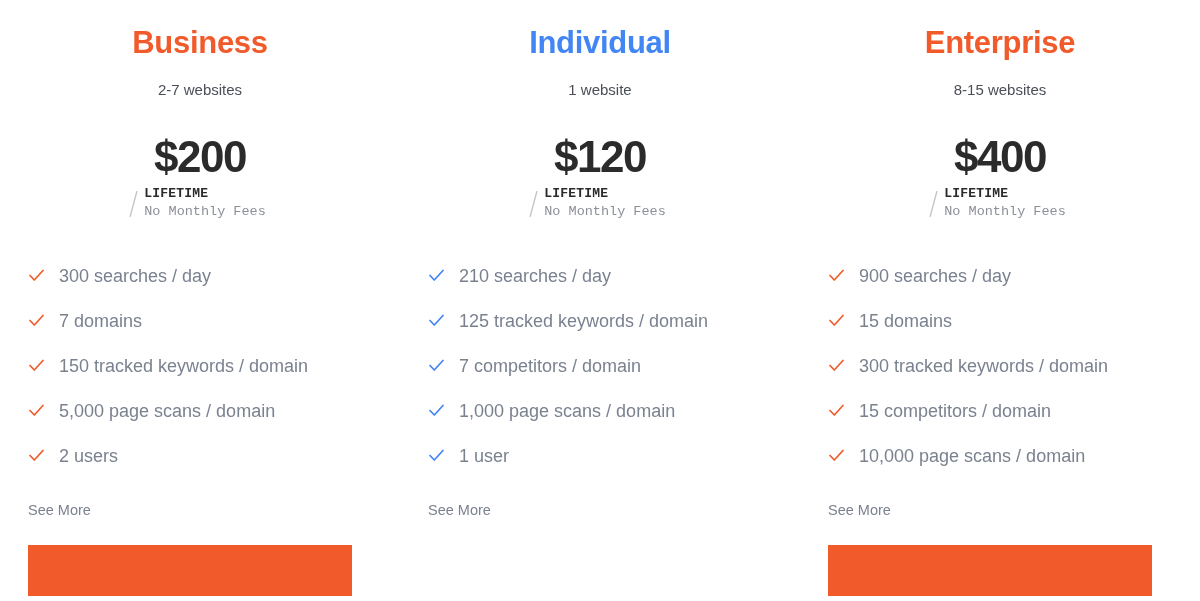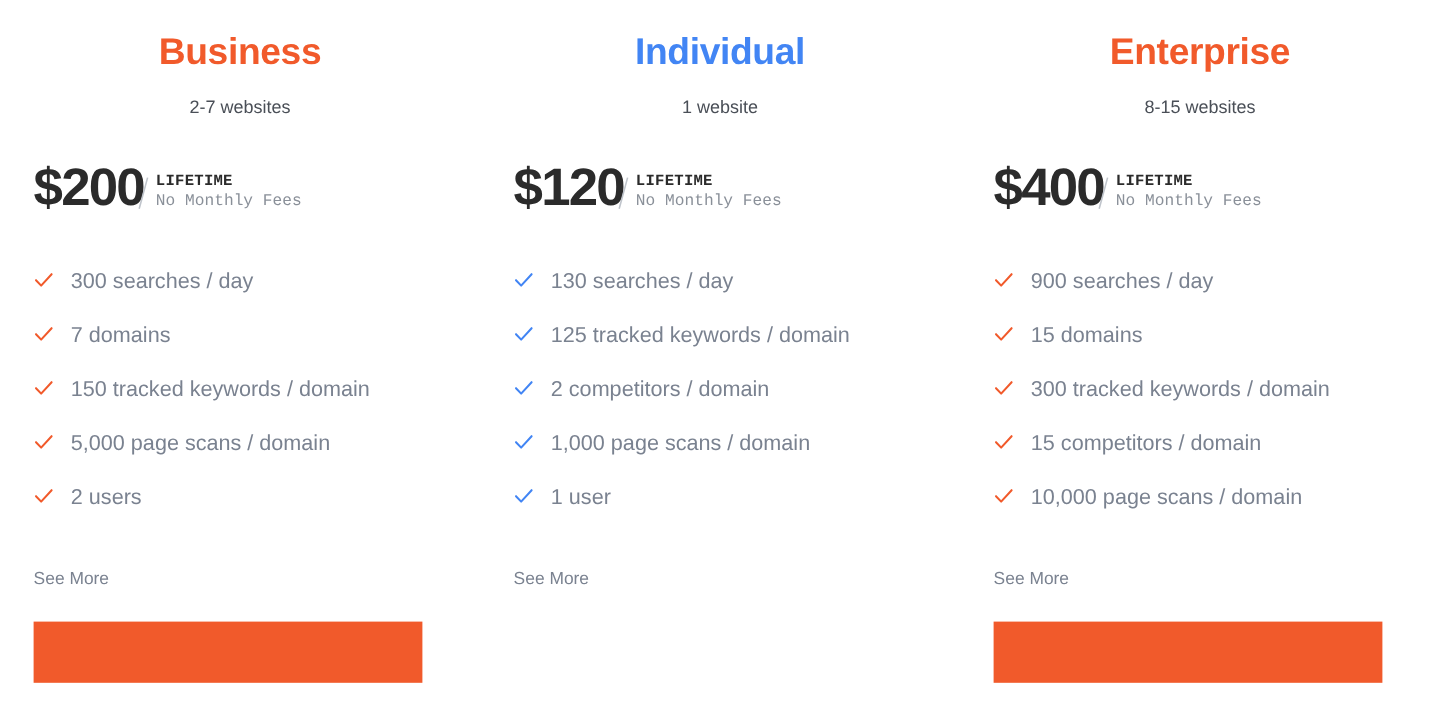--- a/index.html
+++ b/index.html
@@ -35,20 +35,21 @@
   .plan-sub {
     text-align:center;
     font-size:15px;
     color:#4a4f57;
     margin-top:24px;
     line-height:1;
   }
   .price-block {
     margin-top:38px;
     display:flex;
+    flex-direction:column;
     align-items:center;
   }
   .price {
     font-size:44px;
     font-weight:bold;
     color:#2b2b2b;
     letter-spacing:-1.5px;
     line-height:1;
   }
   .price-meta {
@@ -96,21 +97,21 @@
   .check svg { display:block; }
   .feature-label {
     font-size:18px;
     color:#7a8290;
     line-height:1;
     white-space:nowrap;
   }
   .see-more {
     font-size:14.5px;
     color:#7a8290;
-    margin-top:29px;
+    margin-top:14px;
     line-height:1;
     display:inline-block;
     cursor:pointer;
   }
   .cta {
     display:block;
     width:324px;
     height:51px;
     border:none;
     margin-top:26px;
@@ -225,37 +226,37 @@
       </div>
     </div>
 
     <ul class="features">
       <li class="feature">
         <span class="check">
             <svg width="17" height="17" viewBox="0 0 17 17">
               <polyline points="2,8.5 6.3,13 15,3.5" fill="none" stroke="#4285F4" stroke-width="1.7" stroke-linecap="round" stroke-linejoin="round"></polyline>
             </svg>
           </span>
-        <span class="feature-label">130 searches / day</span>
+        <span class="feature-label">210 searches / day</span>
       </li>
       <li class="feature">
         <span class="check">
             <svg width="17" height="17" viewBox="0 0 17 17">
               <polyline points="2,8.5 6.3,13 15,3.5" fill="none" stroke="#4285F4" stroke-width="1.7" stroke-linecap="round" stroke-linejoin="round"></polyline>
             </svg>
           </span>
         <span class="feature-label">125 tracked keywords / domain</span>
       </li>
       <li class="feature">
         <span class="check">
             <svg width="17" height="17" viewBox="0 0 17 17">
               <polyline points="2,8.5 6.3,13 15,3.5" fill="none" stroke="#4285F4" stroke-width="1.7" stroke-linecap="round" stroke-linejoin="round"></polyline>
             </svg>
           </span>
-        <span class="feature-label">2 competitors / domain</span>
+        <span class="feature-label">7 competitors / domain</span>
       </li>
       <li class="feature">
         <span class="check">
             <svg width="17" height="17" viewBox="0 0 17 17">
               <polyline points="2,8.5 6.3,13 15,3.5" fill="none" stroke="#4285F4" stroke-width="1.7" stroke-linecap="round" stroke-linejoin="round"></polyline>
             </svg>
           </span>
         <span class="feature-label">1,000 page scans / domain</span>
       </li>
       <li class="feature">

